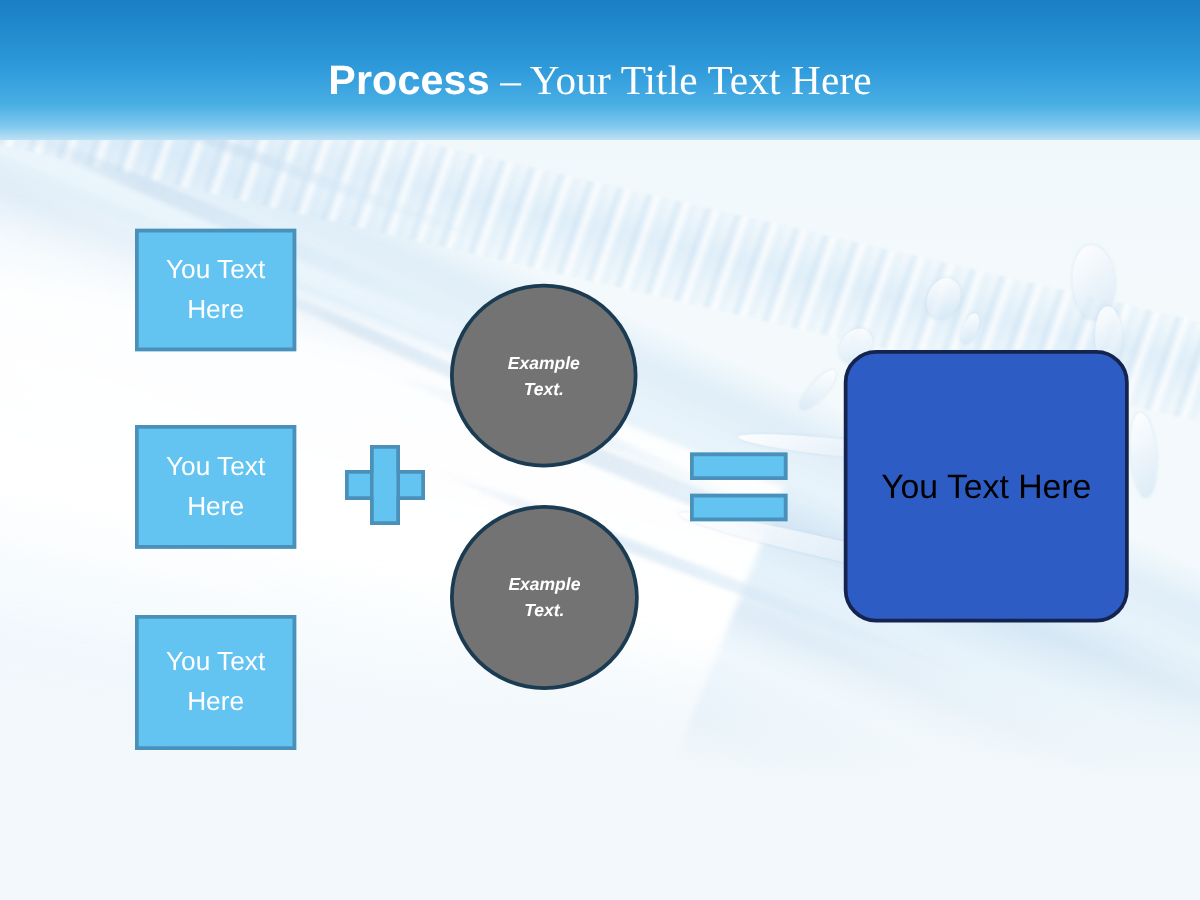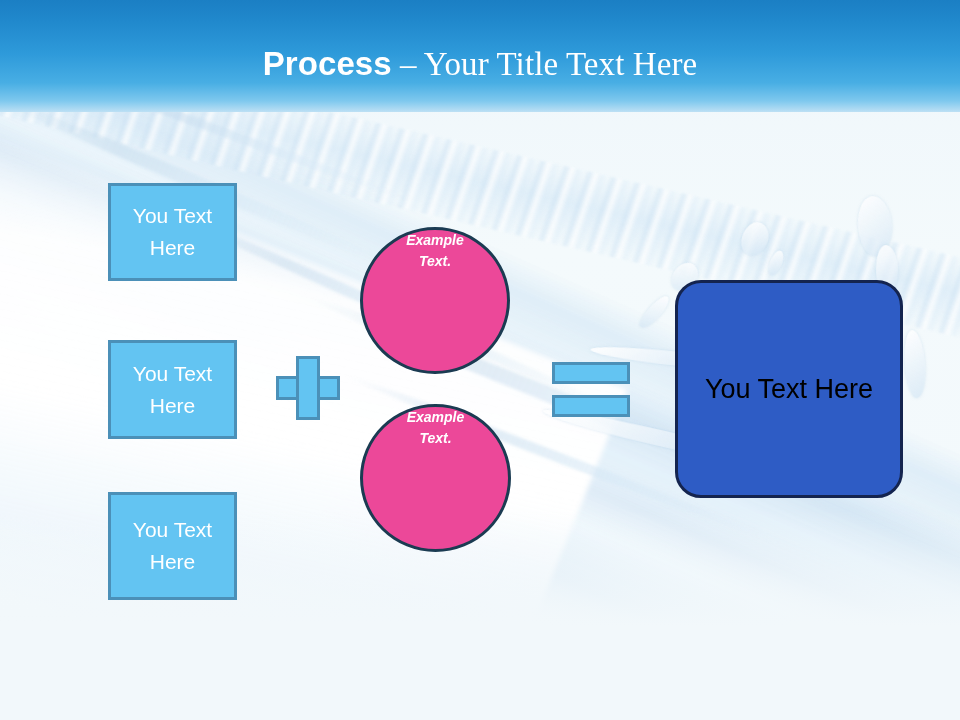--- a/index.html
+++ b/index.html
@@ -228,29 +228,29 @@
     border: 3px solid #4b90b8;
   }
   .equals .eq-top { top: 0; }
   .equals .eq-bot { top: 33px; }
 
   
   .circle {
     position: absolute;
     box-sizing: border-box;
     border-radius: 50%;
-    background: #ec4899;
+    background: #737373;
     border: 3px solid #1b3b52;
     color: #ffffff;
     font-size: 14px;
     line-height: 21px;
     font-weight: bold;
     font-style: italic;
     display: flex;
-    align-items: flex-start;
+    align-items: center;
     justify-content: center;
     text-align: center;
   }
   .circle-1 { left: 360px; top: 227px; width: 150px; height: 147px; }
   .circle-2 { left: 360px; top: 404px; width: 151px; height: 148px; }
   .circle-label { display: block; }
 
   
   .result-box {
     position: absolute;

